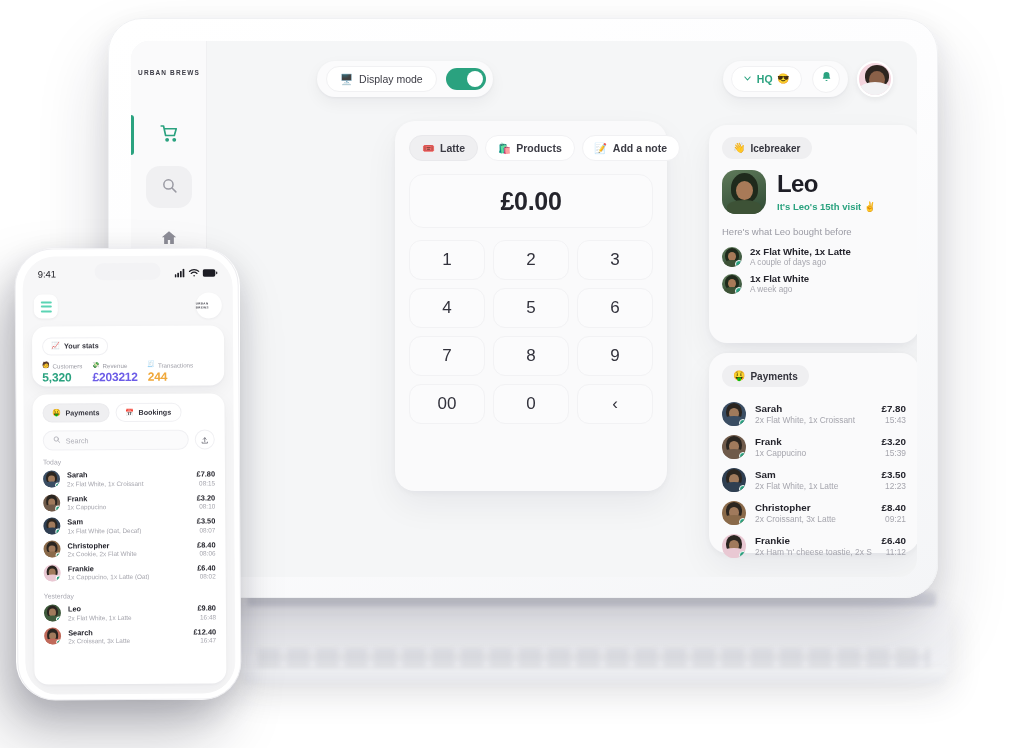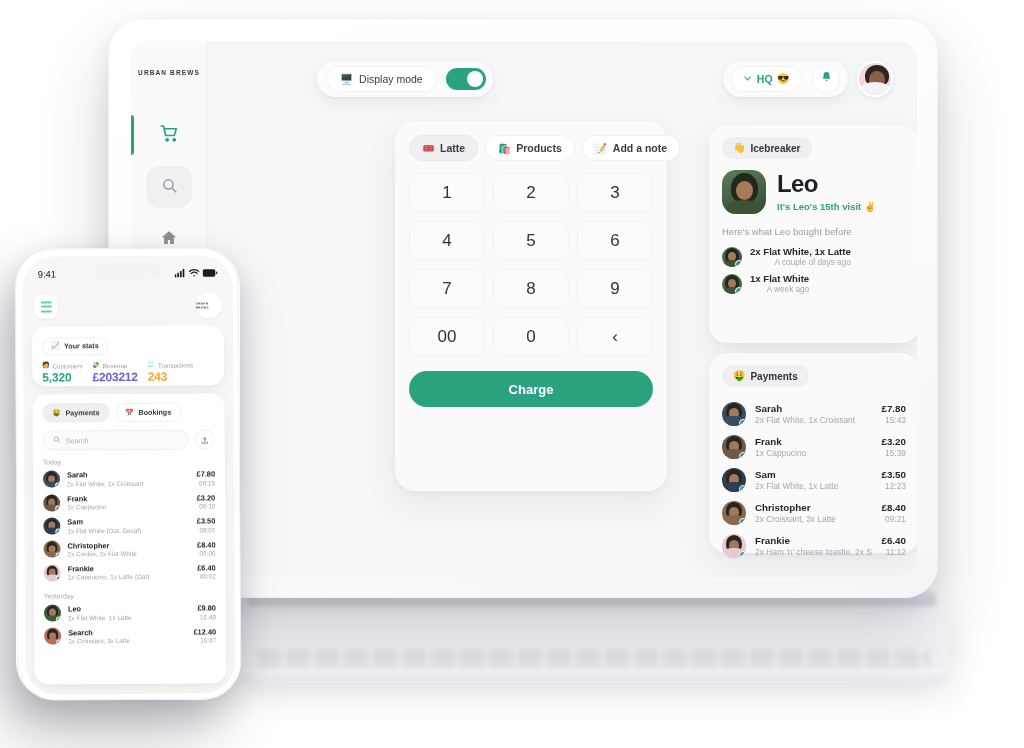--- a/index.html
+++ b/index.html
@@ -165,21 +165,21 @@
   .ice-row{ display:flex; align-items:center; gap:8px; padding:3px 0; }
   .ice-ava{
     width:20px; height:20px; border-radius:50%; position:relative; flex:0 0 auto;
     background:linear-gradient(160deg,#5f7a5a,#2f4a34); overflow:hidden;
   }
   .tick{
     position:absolute; right:-1px; bottom:-1px; width:8px; height:8px; border-radius:50%;
     background:#2aa27f; border:1.3px solid #fafafb;
   }
   .ice-t1{ font-size:9.6px; font-weight:700; color:#24242c; }
-  .ice-t2{ font-size:8.2px; color:#a6a6ae; margin-top:1px;text-align:right; }
+  .ice-t2{ font-size:8.2px; color:#a6a6ae; margin-top:1px; }
 
   .pay-card{
     position:absolute; left:578px; top:312px; width:210px; height:200px;
     background:#fafafb; border-radius:18px;
     box-shadow:0 2px 6px rgba(25,25,45,.04), 0 14px 34px rgba(25,25,45,.06);
     padding:12px 13px;
   }
   .pay-rows{ margin-top:10px; }
   .pay-row{ display:flex; align-items:center; gap:9px; padding:4.5px 0; }
   .pay-ava{
@@ -433,37 +433,37 @@
           <div class="till-tab">
             <span class="ico">🛍️</span>
             <span>Products</span>
           </div>
           <div class="till-note">
             <span class="ico">📝</span>
             <span>Add a note</span>
           </div>
         </div>
 
+        <div class="amount-box">£0.00</div>
 
         <div class="keypad">
           <div class="key">1</div>
           <div class="key">2</div>
           <div class="key">3</div>
           <div class="key">4</div>
           <div class="key">5</div>
           <div class="key">6</div>
           <div class="key">7</div>
           <div class="key">8</div>
           <div class="key">9</div>
           <div class="key">00</div>
           <div class="key">0</div>
           <div class="key">‹</div>
         </div>
 
-        <div class="charge-btn">Charge</div>
       </div>
 
       <div class="ice-card">
         <div class="mini-chip">
           <span class="ico">👋</span>
           <span>Icebreaker</span>
         </div>
 
         <div class="ice-head">
           <div class="ice-avatar">
@@ -674,21 +674,21 @@
                 <span class="ico">💸</span>
                 <span class="stxt">Revenue</span>
               </div>
               <div class="stat-val" style="color:#6c5ce7;">£203212</div>
             </div>
             <div>
               <div class="stat-lab">
                 <span class="ico">🧾</span>
                 <span class="stxt">Transactions</span>
               </div>
-              <div class="stat-val" style="color:#f0a83a;">243</div>
+              <div class="stat-val" style="color:#f0a83a;">244</div>
             </div>
           </div>
       </div>
 
       <div class="p-list">
         <div class="p-tabs">
           <div class="p-tab sel">
             <span class="ico">🤑</span>
             <span>Payments</span>
           </div>

